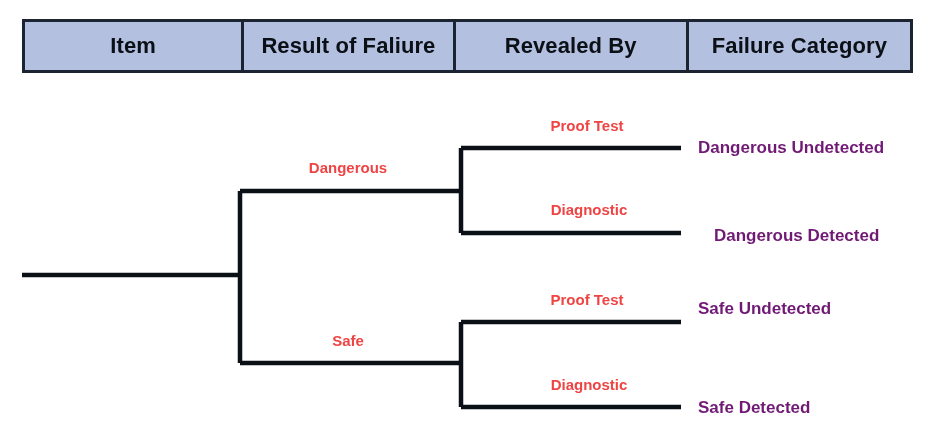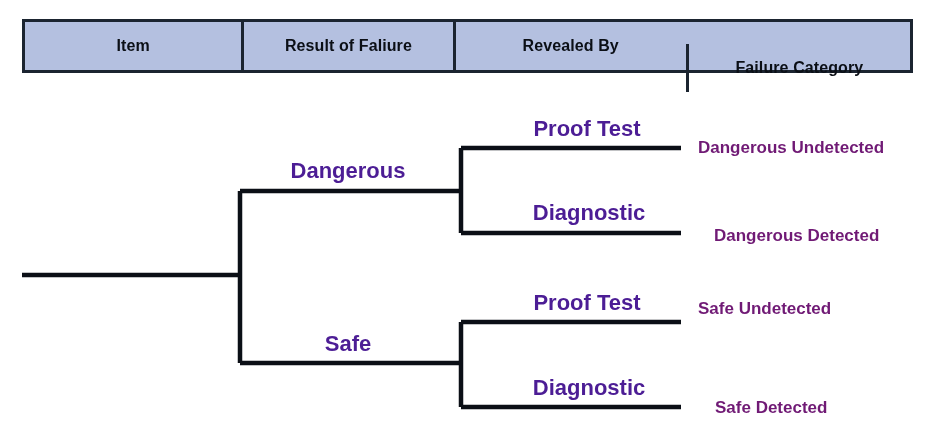--- a/index.html
+++ b/index.html
@@ -27,46 +27,46 @@
     background: #b4c0e0;
     display: flex;
   }
   .header-cell {
     box-sizing: border-box;
     display: flex;
     align-items: center;
     justify-content: center;
     height: 100%;
     color: #0b0f16;
-    font-size: 16px;
+    font-size: 22px;
     font-weight: bold;
     letter-spacing: 0.1px;
     white-space: nowrap;
   }
   .header-cell + .header-cell {
     border-left: 3px solid #1b2430;
   }
   .col-item        { width: 217px; }
   .col-result      { width: 212px; }
   .col-revealed    { width: 234px; }
-  .col-category    { width: 225px; flex: 1 1 auto; margin-top: 22px; }
+  .col-category    { width: 225px; flex: 1 1 auto; }
 
   
   #tree {
     position: absolute;
     left: 0;
     top: 0;
     width: 941px;
     height: 431px;
   }
   .tree-label {
     position: absolute;
-    font-size: 22px;
+    font-size: 15px;
     font-weight: bold;
-    color: #4c1d95;
+    color: #ef4444;
     white-space: nowrap;
     line-height: 1;
     text-align: right;
   }
   .tree-label.centered {
     transform: translateX(-50%);
   }
   .leaf-label {
     position: absolute;
     font-size: 17px;
@@ -117,13 +117,13 @@
 <div class="tree-label centered" style="left:348px; top:333px;">Safe</div>
 
 <div class="tree-label centered" style="left:587px; top:118px;">Proof Test</div>
 <div class="tree-label centered" style="left:589px; top:202px;">Diagnostic</div>
 <div class="tree-label centered" style="left:587px; top:292px;">Proof Test</div>
 <div class="tree-label centered" style="left:589px; top:377px;">Diagnostic</div>
 
 <div class="leaf-label" style="left:698px; top:147px;">Dangerous Undetected</div>
 <div class="leaf-label" style="left:698px; top:235px;margin-left:16px;">Dangerous Detected</div>
 <div class="leaf-label" style="left:698px; top:308px;text-align:center;">Safe Undetected</div>
-<div class="leaf-label" style="left:698px; top:407px;margin-left:17px;">Safe Detected</div>
+<div class="leaf-label" style="left:698px; top:407px;">Safe Detected</div>
 
 </body></html>

